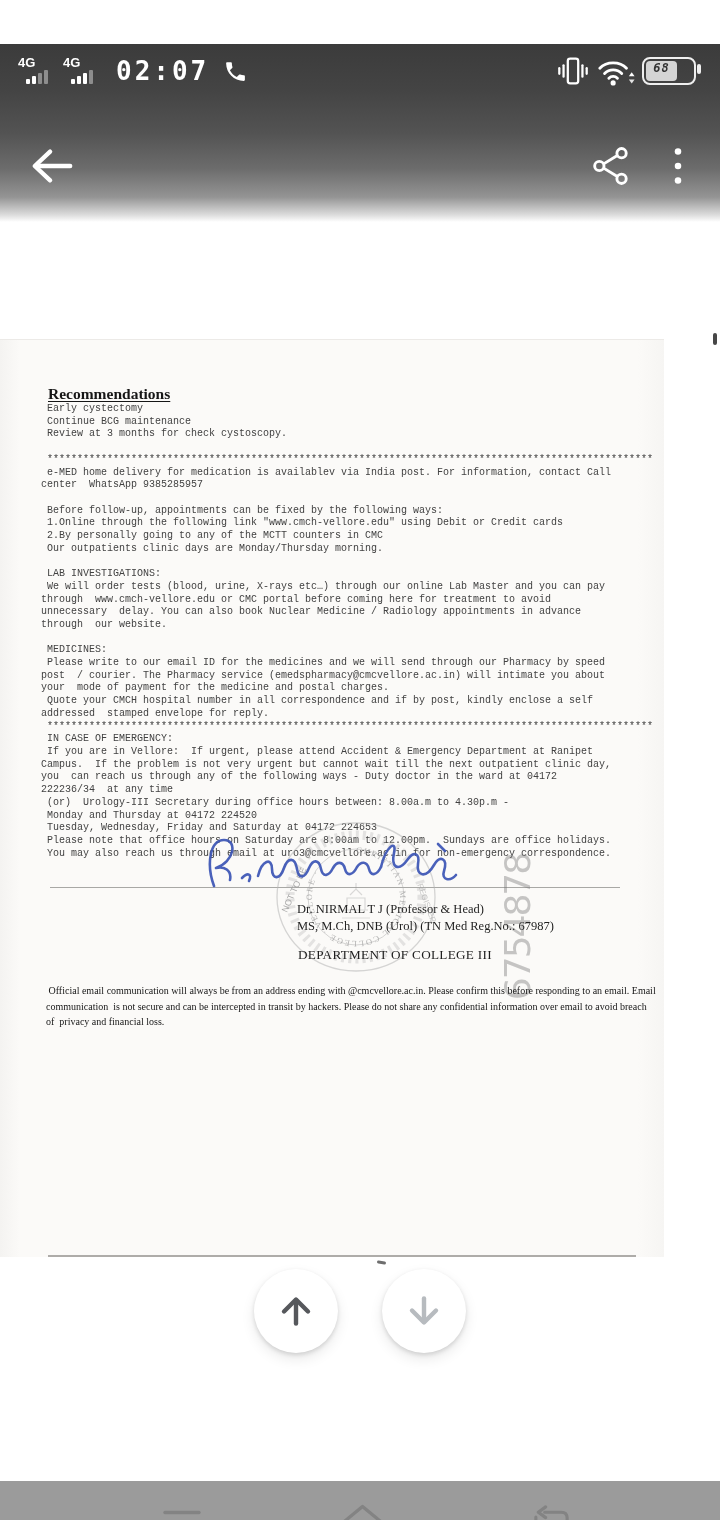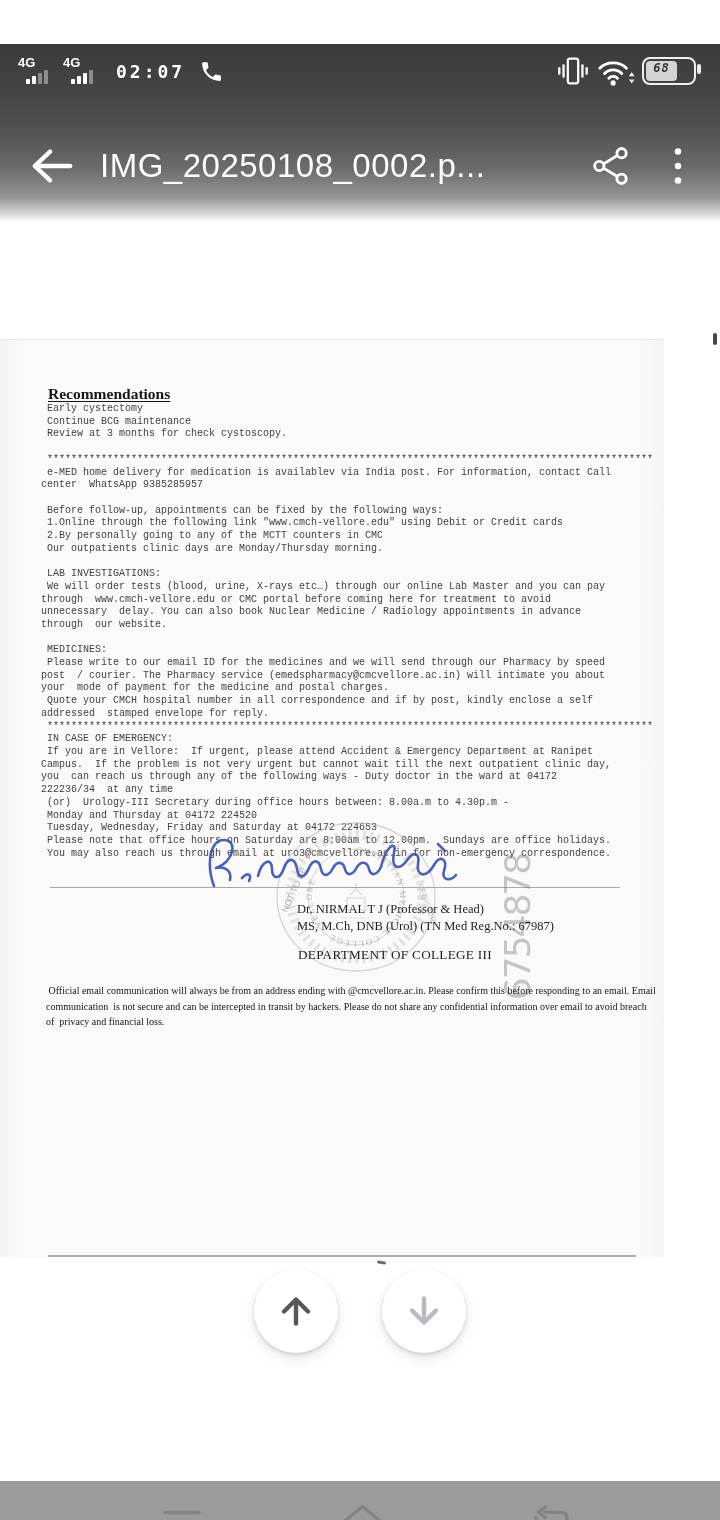--- a/index.html
+++ b/index.html
@@ -8,21 +8,21 @@
 
   
   .header{position:absolute;left:0;top:0;width:720px;height:178px;
     background:linear-gradient(180deg,#3b3b3b 0%,#444 26%,#535353 50%,#6c6c6c 70%,#949494 86%,#dcdcdc 96%,#fff 100%);}
   .status-bar{position:absolute;left:0;top:6px;right:0;height:42px;display:flex;align-items:center;padding:0 18px;color:#fff;}
   .sb-left{display:flex;align-items:center;gap:8px;}
   .signal{position:relative;width:37px;height:28px;}
   .signal .nt{position:absolute;left:0;top:0;font-size:13px;font-weight:bold;line-height:12px;}
   .signal .bars{position:absolute;left:8px;bottom:1px;display:flex;align-items:flex-end;gap:2px;}
   .signal .bars i{display:block;width:4px;background:#fff;border-radius:1px;}
-  .sb-time{font-family:"DejaVu Sans Mono",monospace;font-size:18px;font-weight:bold;letter-spacing:3px;margin:0 6px 0 8px;}
+  .sb-time{font-family:"DejaVu Sans Mono",monospace;font-size:26px;font-weight:bold;letter-spacing:3px;margin:0 6px 0 8px;}
   .sb-right{margin-left:auto;display:flex;align-items:center;gap:6px;font-style:italic;}
   .batt{position:relative;width:50px;height:24px;border:2px solid #efefef;border-radius:8px;margin-right:6px;}
   .batt .fill{position:absolute;left:2px;top:2px;bottom:2px;width:31px;background:#d4d4d4;border-radius:4px;}
   .batt .txt{position:absolute;left:0;top:2px;width:35px;text-align:center;font-size:12px;font-weight:bold;color:#333;
              font-family:"DejaVu Sans Mono",monospace;letter-spacing:1px;}
   .batt .nub{position:absolute;right:-7px;top:5px;width:4px;height:10px;background:#efefef;border-radius:2px;}
 
   .app-bar{position:absolute;left:0;top:92px;right:0;height:60px;display:flex;align-items:center;padding:0 26px;}
   .ab-back{background:none;border:none;padding:4px;cursor:pointer;}
   .ab-title{color:#fcfcfc;font-size:33px;letter-spacing:.5px;margin-left:22px;white-space:nowrap;overflow:hidden;}
@@ -134,21 +134,20 @@
 
     <div class="app-bar">
       <button class="ab-back">
         <span style="display:flex;">
           <svg width="44" height="40" viewBox="0 0 46 40" fill="none" stroke="#fff" stroke-width="4.6" stroke-linecap="round" stroke-linejoin="round">
             <path d="M42,20 H7"></path>
               <path d="M21,5 L5,20 L21,35"></path>
           </svg>
         </span>
       </button>
-      <span class="ab-title">IMG_20250108_0002.p...</span>
       <button class="ab-share">
         <span style="display:flex;">
           <svg width="42" height="40" viewBox="0 0 36 36" fill="none" stroke="#fff" stroke-width="2.6">
             <circle cx="27.5" cy="6.5" r="4.2"></circle>
               <circle cx="7.5" cy="18" r="4.2"></circle>
               <circle cx="27.5" cy="29.5" r="4.2"></circle>
             <path d="M11.4,16.1 L23.7,8.5"></path>
               <path d="M11.4,19.9 L23.7,27.5"></path>
           </svg>
         </span>

